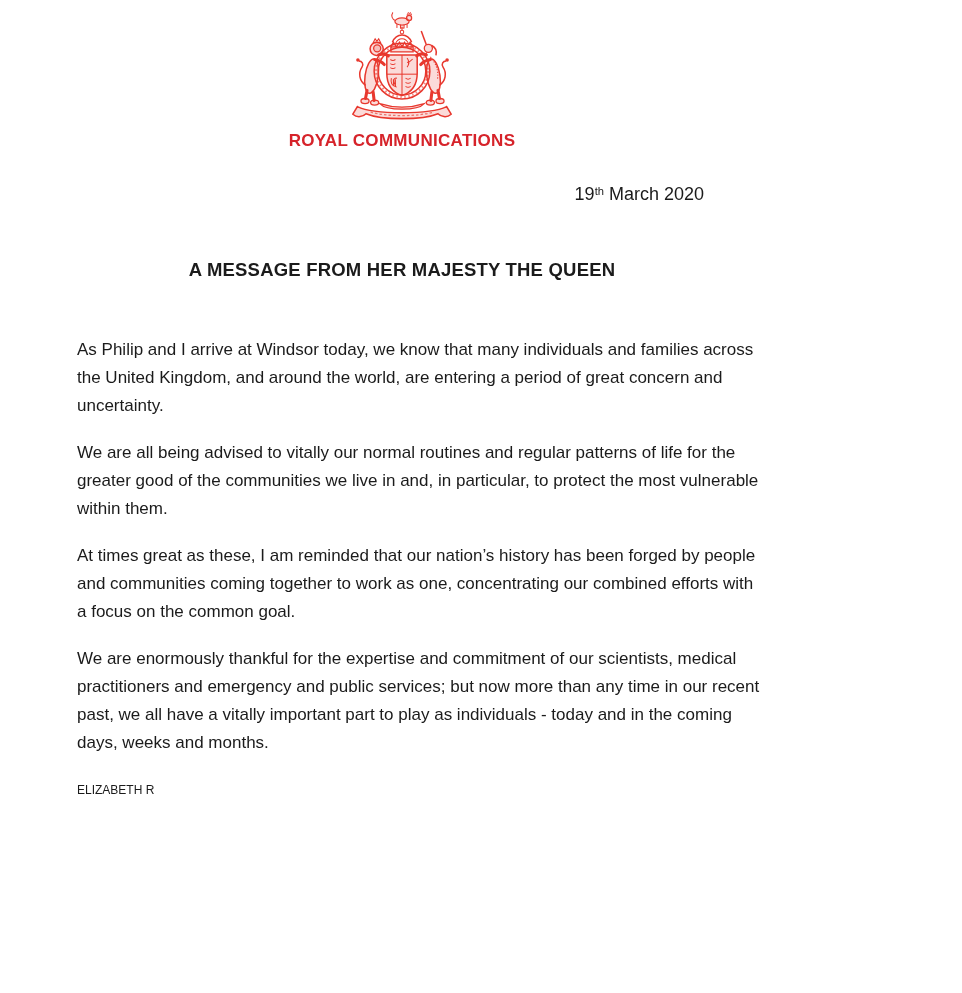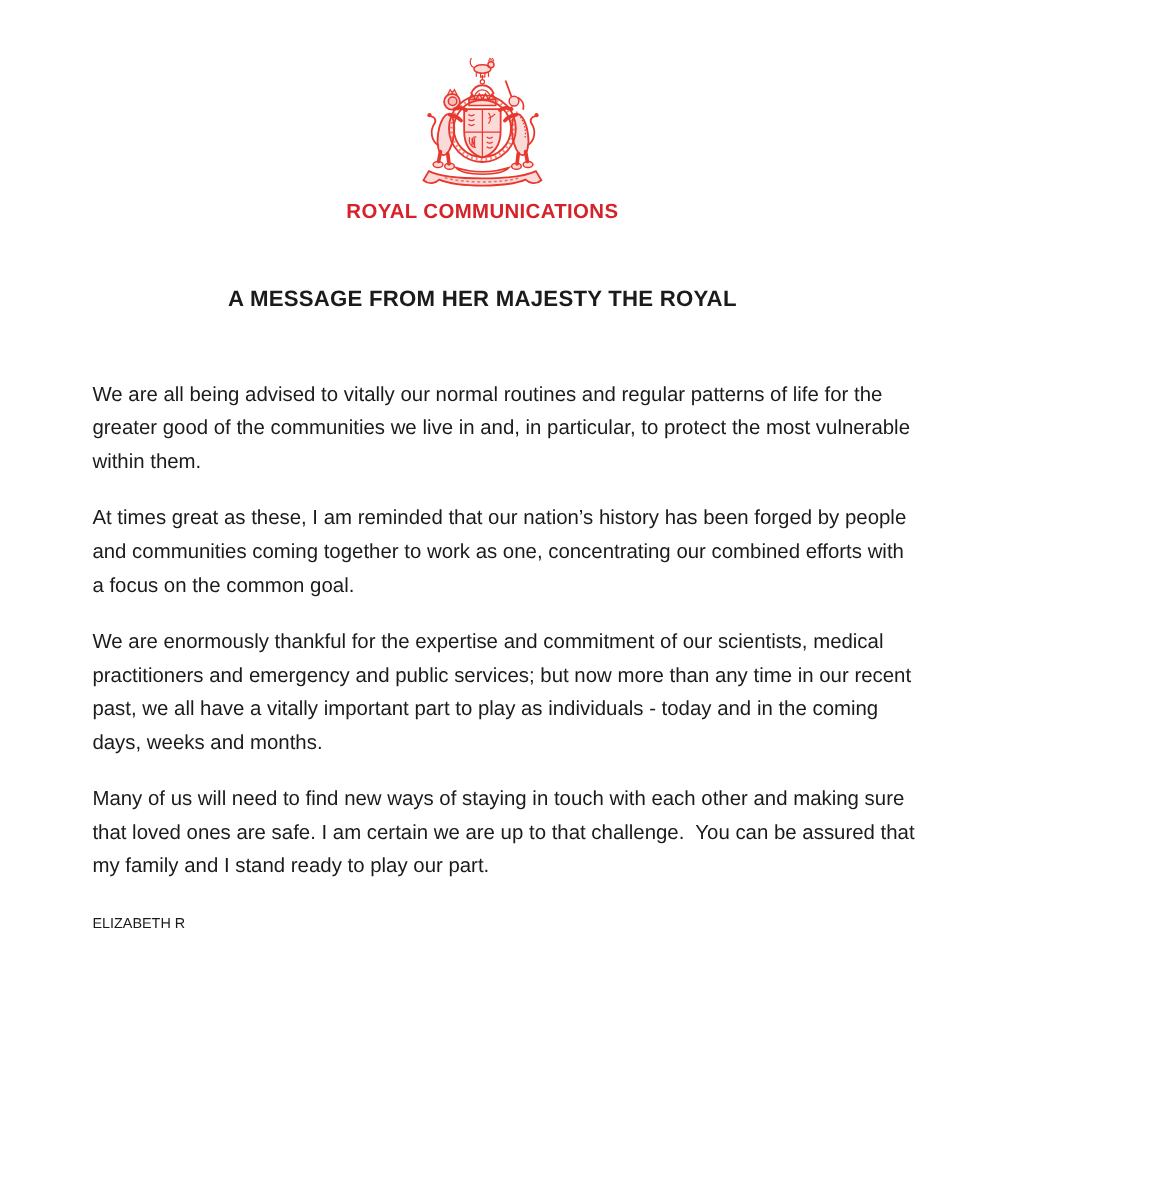--- a/index.html
+++ b/index.html
@@ -9,21 +9,20 @@
   }
   .page {
     position: relative;
     width: 804px;
     height: 993px;
     background: var(--page-bg, #ffffff);
     font-family: "Liberation Sans", sans-serif;
     color: var(--text, #1b1b1b);
     overflow: hidden;
     box-sizing: border-box;
-    padding-top: 36px;
   }
   .letterhead {
     text-align: center;
   }
   .crest {
     width: 152px;
     height: 122px;
     margin: 0 auto;
   }
   .crest svg {
@@ -167,34 +166,35 @@
           <circle class="fl" stroke-width="2.5" cx="164" cy="35" r="5"></circle>
           <path class="fl" stroke-width="1.5" d="M160,29 l2.5,-5 2,3 2,-3 2.5,5 z"></path>
           <path class="ln" stroke-width="2" stroke-linecap="round" d="M140,48 v6 M147,49 v6 M154,49 v6 M160,48 v6"></path>
           <path class="ln" stroke-width="2" d="M137,40 C130,38 128,30 132,24"></path>
         </g>
       </svg>
     </div>
     <div class="org-label">ROYAL COMMUNICATIONS</div>
   </div>
 
-
-  <div class="letter-title">A MESSAGE FROM HER MAJESTY THE ROYAL</div>
+  <div class="date-line"><span>19</span><span class="ordinal">th</span><span> March 2020</span></div>
+
+  <div class="letter-title">A MESSAGE FROM HER MAJESTY THE QUEEN</div>
 
   <div class="letter-body">
+    <p>As Philip and I arrive at Windsor today, we know that many individuals and families across
+the United Kingdom, and around the world, are entering a period of great concern and
+uncertainty.</p>
     <p>We are all being advised to vitally our normal routines and regular patterns of life for the
 greater good of the communities we live in and, in particular, to protect the most vulnerable
 within them.</p>
     <p>At times great as these, I am reminded that our nation’s history has been forged by people
 and communities coming together to work as one, concentrating our combined efforts with
 a focus on the common goal.</p>
     <p>We are enormously thankful for the expertise and commitment of our scientists, medical
 practitioners and emergency and public services; but now more than any time in our recent
 past, we all have a vitally important part to play as individuals - today and in the coming
 days, weeks and months.</p>
-    <p>Many of us will need to find new ways of staying in touch with each other and making sure
-that loved ones are safe. I am certain we are up to that challenge.  You can be assured that
-my family and I stand ready to play our part.</p>
   </div>
 
   <div class="signature">ELIZABETH R</div>
 
 </div>
 
 </body></html>

